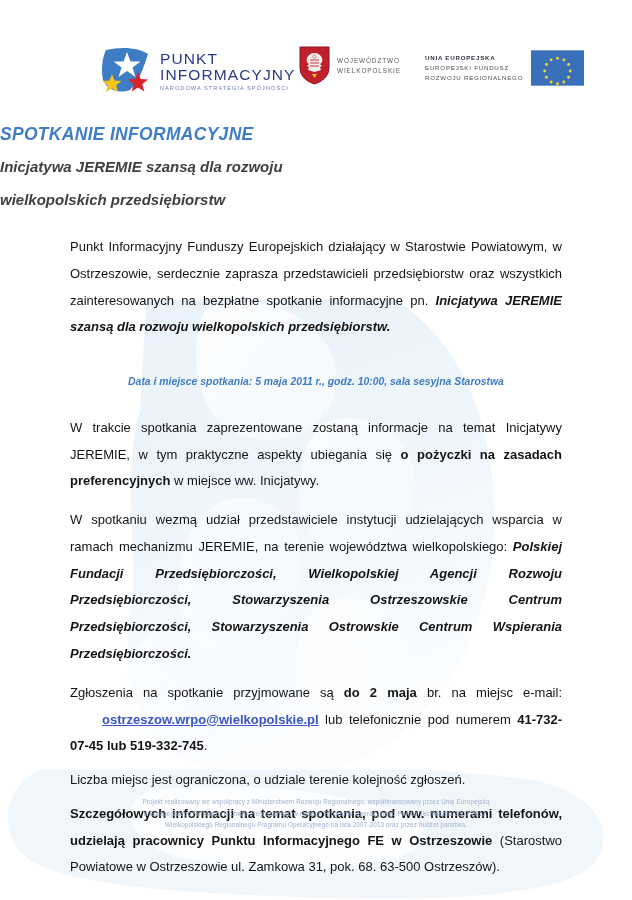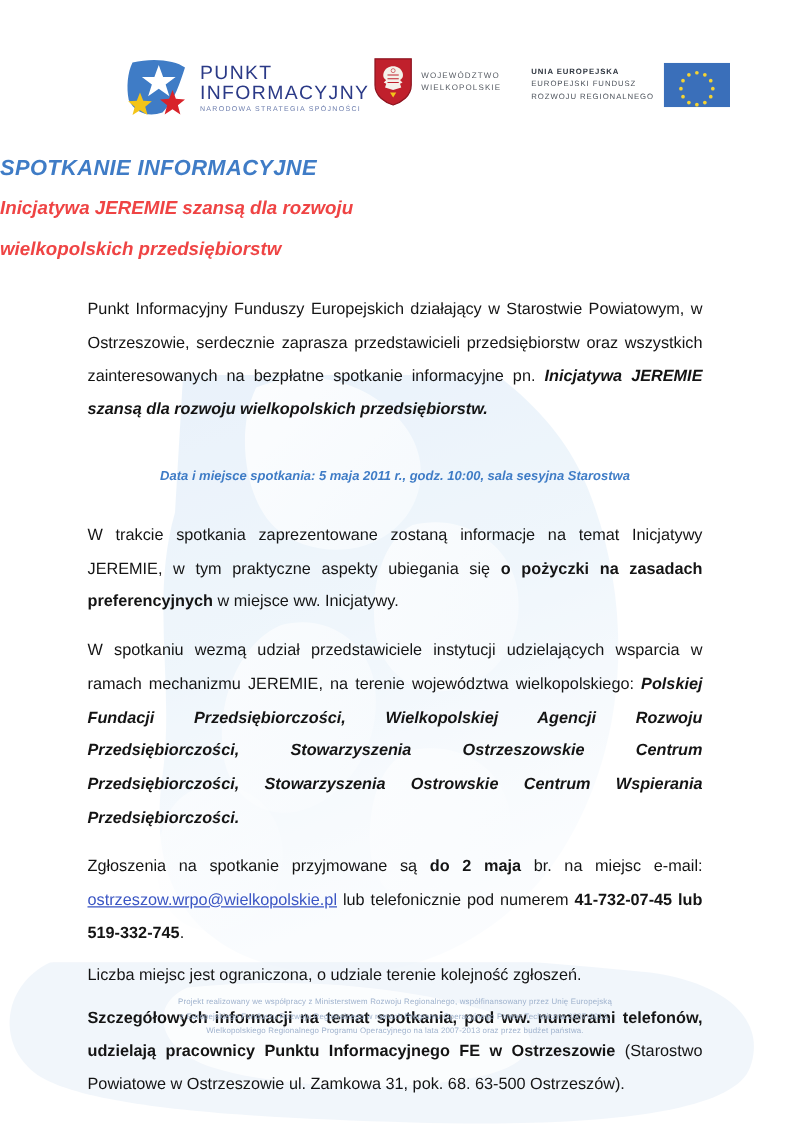--- a/index.html
+++ b/index.html
@@ -133,21 +133,21 @@
     font-weight: bold;
     font-style: italic;
     color: #3f7cc6;
     letter-spacing: 0.3px;
     margin: 0 0 14px 0;
   }
   .title-sub {
     font-size: 15px;
     font-weight: bold;
     font-style: italic;
-    color: #ef4444;
+    color: #404040;
     margin: 0 0 16px 0;
     line-height: 1.1;
   }
   .title-sub .l2 { display: block; margin-top: 16px; }
 
   
   .content {
     position: relative;
     z-index: 3;
     margin: 0 auto;
@@ -171,21 +171,22 @@
     font-style: italic;
     color: #3f7cc6;
     text-align: center;
     line-height: 2.0;
     margin: 31px 0 22px 0;
   }
 
   .mail-link {
     color: #3b56c4;
     text-decoration: underline;
-    font-weight: normal;
+    font-weight: bold;
+    margin-left: 32px;
   }
 
   p.para.small-lead { margin-bottom: 7px; }
   p.para.no-just { text-align: left; }
 
   
   .footer {
     position: absolute;
     left: 0;
     top: 796px;

